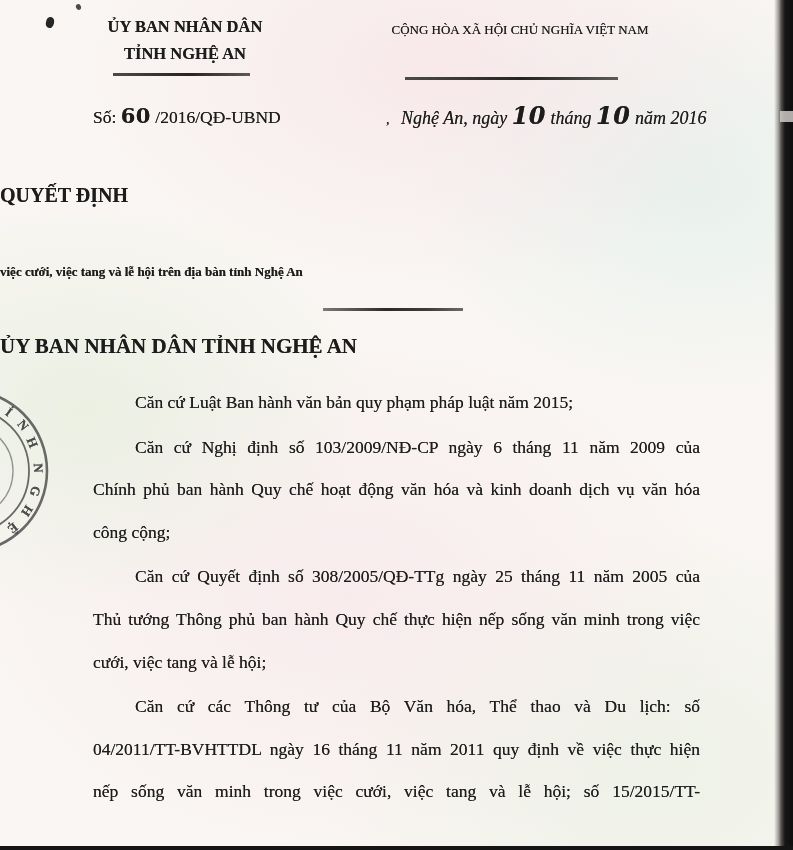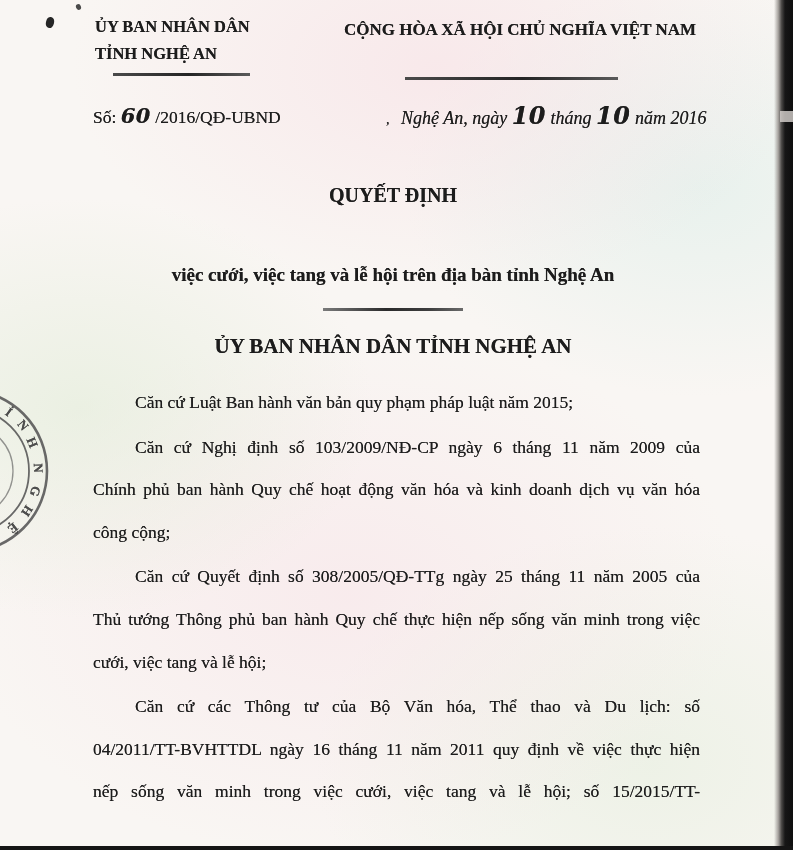--- a/index.html
+++ b/index.html
@@ -13,38 +13,38 @@
     text-shadow:0 0 .5px rgba(25,25,25,.75);
     background:
       radial-gradient(420px 300px at 10% 48%, rgba(223,235,213,.55), transparent 70%),
       radial-gradient(520px 320px at 55% 8%,  rgba(247,219,226,.50), transparent 70%),
       radial-gradient(420px 300px at 88% 22%, rgba(212,236,230,.45), transparent 70%),
       radial-gradient(560px 380px at 44% 70%, rgba(247,222,229,.45), transparent 70%),
       radial-gradient(480px 340px at 82% 90%, rgba(223,236,215,.45), transparent 70%),
       #f9f6f3;
   }
   
-  .hdr-auth{position:absolute;left:95px;top:13px;width:180px;
+  .hdr-auth{position:absolute;left:95px;top:13px;width:180px;text-align:center;
             font-weight:bold;font-size:16.5px;line-height:27px}
   .hdr-rep{position:absolute;left:325px;top:17px;width:390px;text-align:center;
-           font-weight:bold;font-size:17px;line-height:26px}
+           font-weight:normal;font-size:13px;line-height:26px}
   .u{position:absolute;background:linear-gradient(to right,#4a4a4a,#242424 55%,#5a5a5a)}
   .u-auth{left:113px;top:73px;width:137px;height:3px}
   .u-rep{left:405px;top:77px;width:213px;height:2.5px}
   .so{position:absolute;left:93px;top:102px;font-size:17.5px;line-height:28px}
-  .hw{font-family:"DejaVu Serif",serif;font-style:italic;font-weight:bold;
+  .hw{font-family:"DejaVu Serif",serif;font-weight:bold;
       font-size:21px;letter-spacing:.5px}
   .date{position:absolute;left:386px;top:102px;font-style:italic;font-size:18px;line-height:28px}
   .date .hw{font-size:24px}
   .artifact{font-size:14px;margin-right:7px;font-style:italic}
   
-  .center-line{position:absolute;left:0;width:786px;text-align:center;font-weight:bold}
+  .center-line{position:absolute;left:0;width:786px;font-weight:bold}
   .title-kind{top:184px;font-size:20px}
   .subject1{top:224px;font-size:17.5px}
-  .subject2{top:264px;font-size:19px}
+  .subject2{top:264px;font-size:13px}
   .divider{position:absolute;left:323px;top:308px;width:140px;height:3px;
            background:linear-gradient(to right,#7a7a7a,#2b2b2b 45%,#3d3d3d 75%,#6a6a6a)}
   .issuer{top:334px;font-size:21px}
   
   .bodytext{position:absolute;left:93px;top:381px;width:607px;font-size:17.5px}
   .para{margin:0 0 2px 0}
   .ln{line-height:42.6px}
   .just{text-align:justify;text-align-last:justify}
   .indent{text-indent:42px}
   

